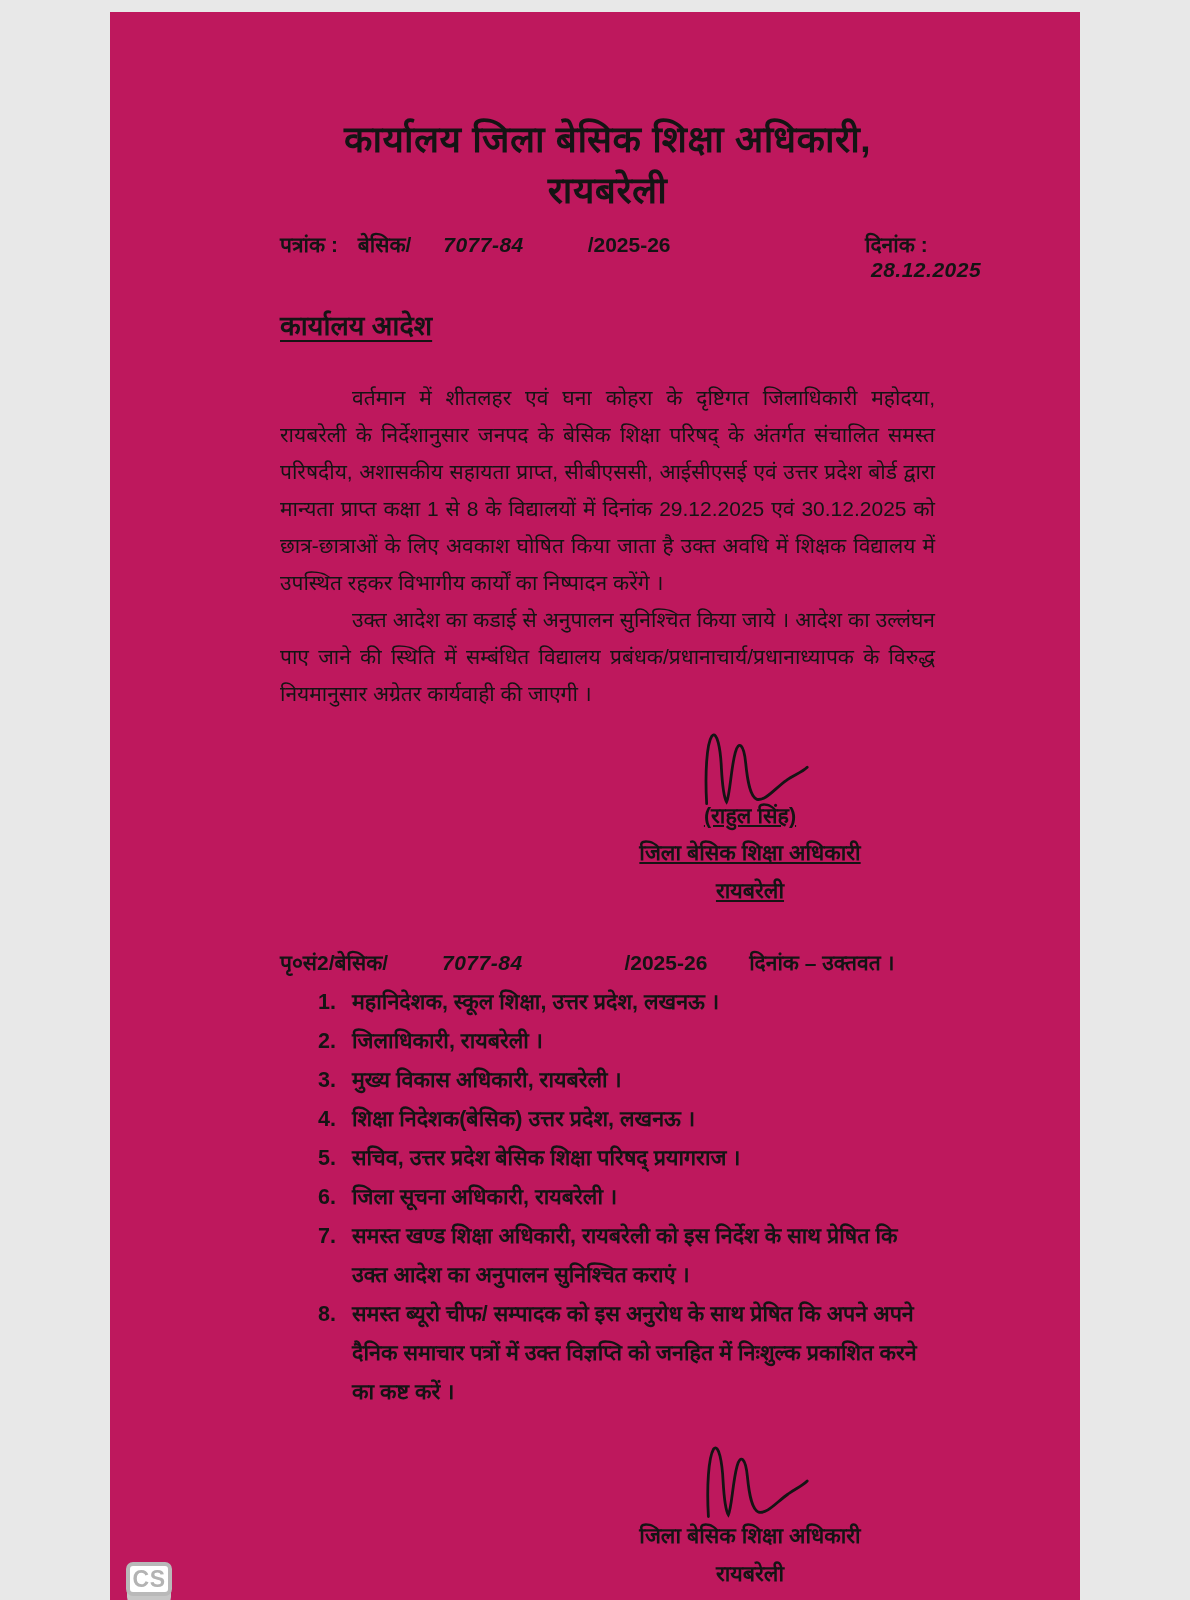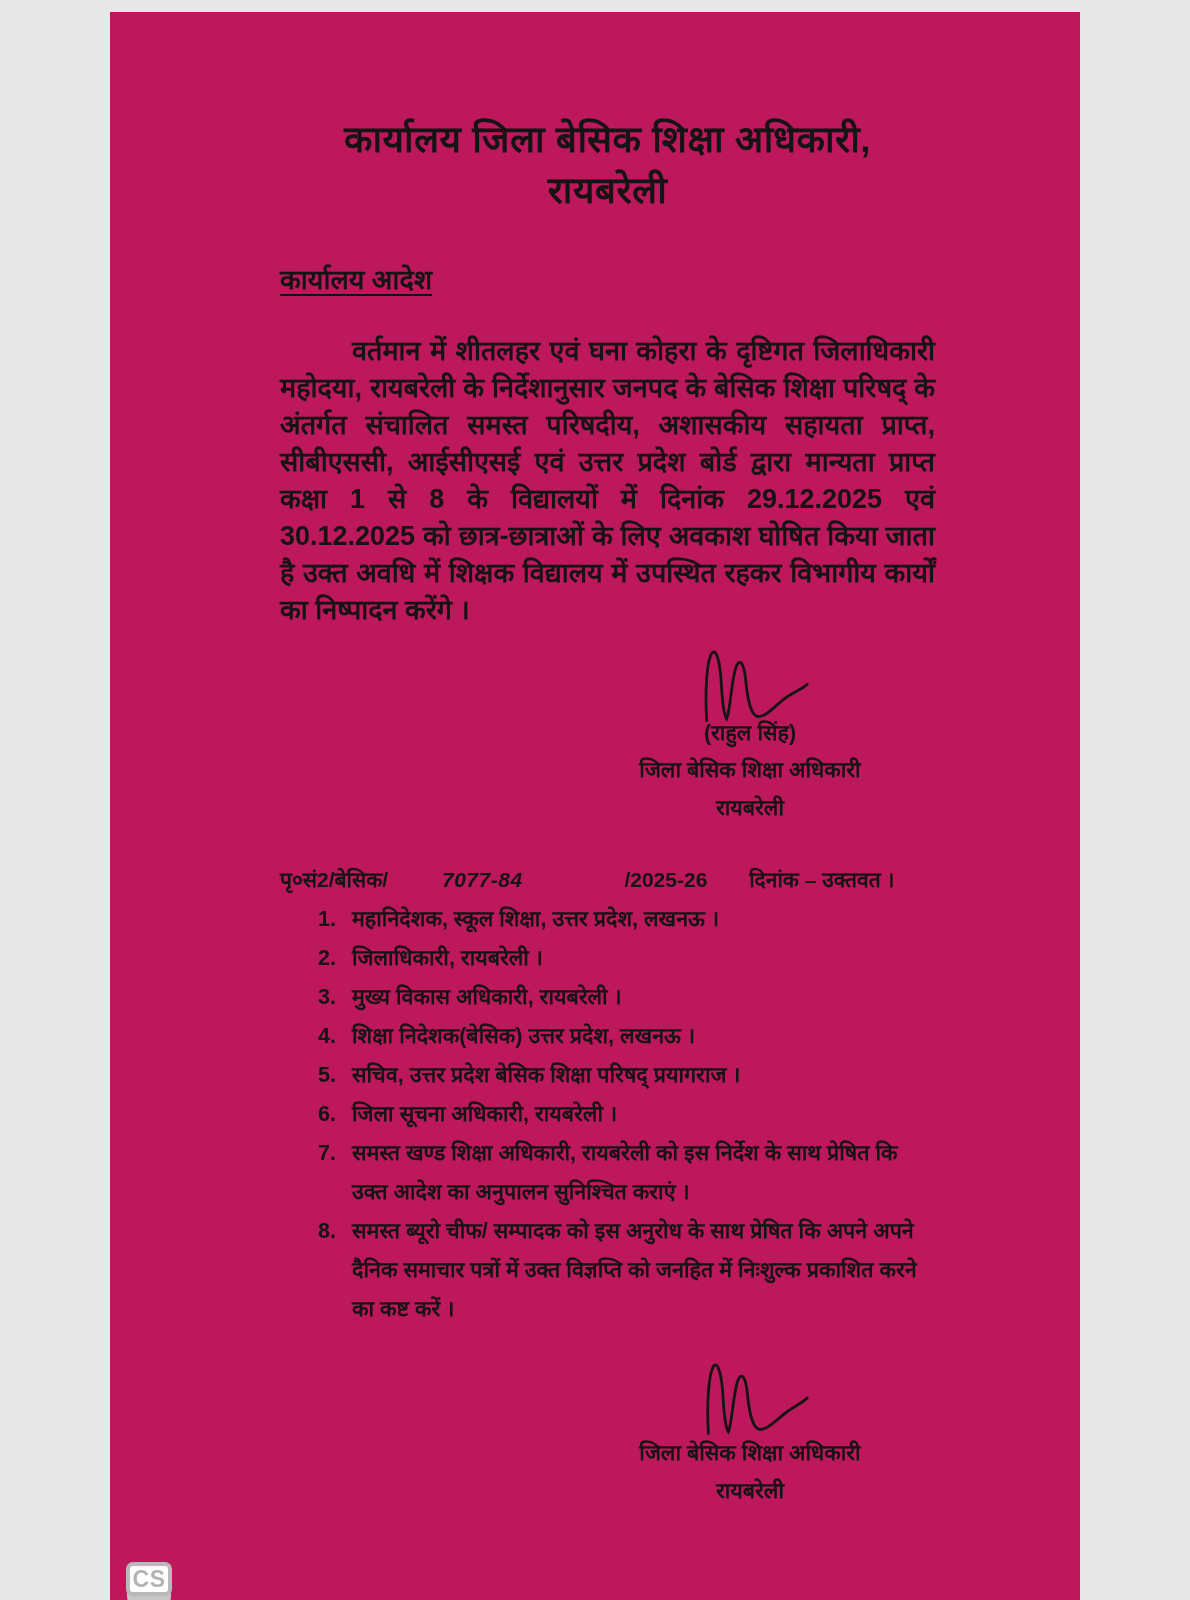--- a/index.html
+++ b/index.html
@@ -50,34 +50,34 @@
     font-size:27px;
     font-weight:700;
     text-decoration:underline;
     text-underline-offset:5px;
     text-decoration-thickness:2px;
   }
   .body-para{
     margin:0;
     text-align:justify;
     text-indent:72px;
-    font-size:27px;
+    font-size:21px;
     line-height:37px;
-    font-weight:700;
+    font-weight:400;
   }
   .body-para.first{margin-top:36px;}
   .sig-block{
     width:310px;
     margin-left:auto;
     margin-right:30px;
     text-align:center;
     font-size:21.5px;
     font-weight:600;
   }
-  .sig-block.sig1{margin-top:18px;}
+  .sig-block.sig1{margin-top:18px;text-decoration:underline;}
   .sig-block.sig2{margin-top:30px;}
   .sig-scribble{display:block;margin:0 auto -8px auto;}
   .sig-name{margin-top:0;}
   .sig-desig{margin-top:8px;}
   .sig-place{margin-top:9px;}
   .ref2-row{
     margin-top:44px;
     font-size:21px;
     font-weight:700;
     white-space:nowrap;
@@ -143,24 +143,37 @@
   }
 </style>
 </head>
 <body>
 
 <div class="page">
   <div class="content">
 
     <h1 class="title">कार्यालय जिला बेसिक शिक्षा अधिकारी, रायबरेली</h1>
 
+    <div class="ref-row">
+      <span class="ref-left">
+        <span>पत्रांक :</span>
+        <span class="lbl-prefix">बेसिक/</span>
+        <span class="hand lbl-value">7077-84</span>
+        <span class="lbl-suffix">/2025-26</span>
+      </span>
+      <span class="ref-right">
+        <span>दिनांक :</span>
+        <span class="hand">28.12.2025</span>
+      </span>
+    </div>
 
     <h2 class="order-heading">कार्यालय आदेश</h2>
 
     <p class="body-para first">वर्तमान में शीतलहर एवं घना कोहरा के दृष्टिगत जिलाधिकारी महोदया, रायबरेली के निर्देशानुसार जनपद के बेसिक शिक्षा परिषद् के अंतर्गत संचालित समस्त परिषदीय, अशासकीय सहायता प्राप्त, सीबीएससी, आईसीएसई एवं उत्तर प्रदेश बोर्ड द्वारा मान्यता प्राप्त कक्षा 1 से 8 के विद्यालयों में दिनांक 29.12.2025 एवं 30.12.2025 को छात्र-छात्राओं के लिए अवकाश घोषित किया जाता है उक्त अवधि में शिक्षक विद्यालय में उपस्थित रहकर विभागीय कार्यों का निष्पादन करेंगे ।</p>
+    <p class="body-para">उक्त आदेश का कडाई से अनुपालन सुनिश्चित किया जाये । आदेश का उल्लंघन पाए जाने की स्थिति में सम्बंधित विद्यालय प्रबंधक/प्रधानाचार्य/प्रधानाध्यापक के विरुद्ध नियमानुसार अग्रेतर कार्यवाही की जाएगी ।</p>
 
     <div class="sig-block sig1">
       <svg class="sig-scribble" width="130" height="78" viewBox="0 0 140 90">
         <path d="M20,85 C18,50 20,16 26,7 C32,0 36,22 37,44 C38,62 40,78 43,83 C47,75 48,44 53,26 C57,11 63,17 65,38 C67,58 70,77 78,80 C88,82 98,68 112,58 C120,52 130,49 136,43" fill="none" stroke="#141414" stroke-width="3.2" stroke-linecap="round"></path>
       </svg>
       <div class="sig-name">(राहुल सिंह)</div>
       <div class="sig-desig">जिला बेसिक शिक्षा अधिकारी</div>
       <div class="sig-place">रायबरेली</div>
     </div>
 

